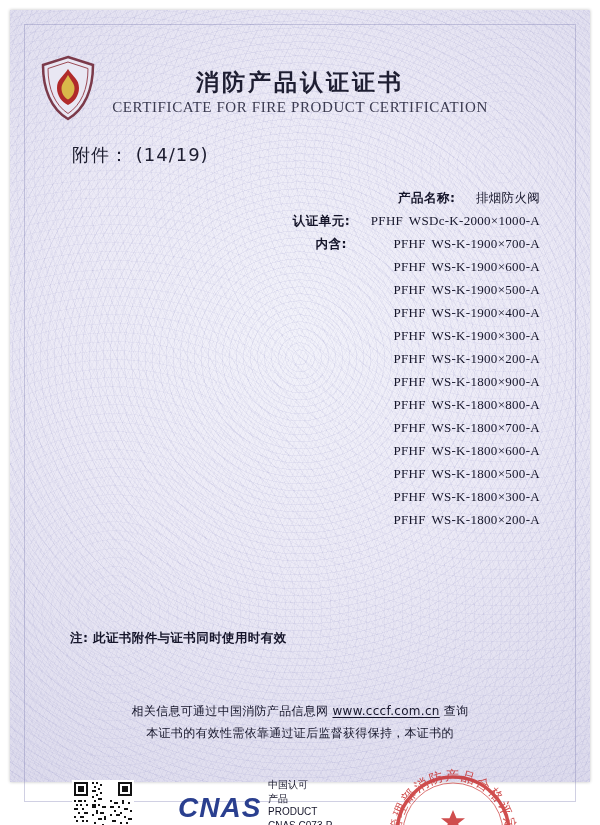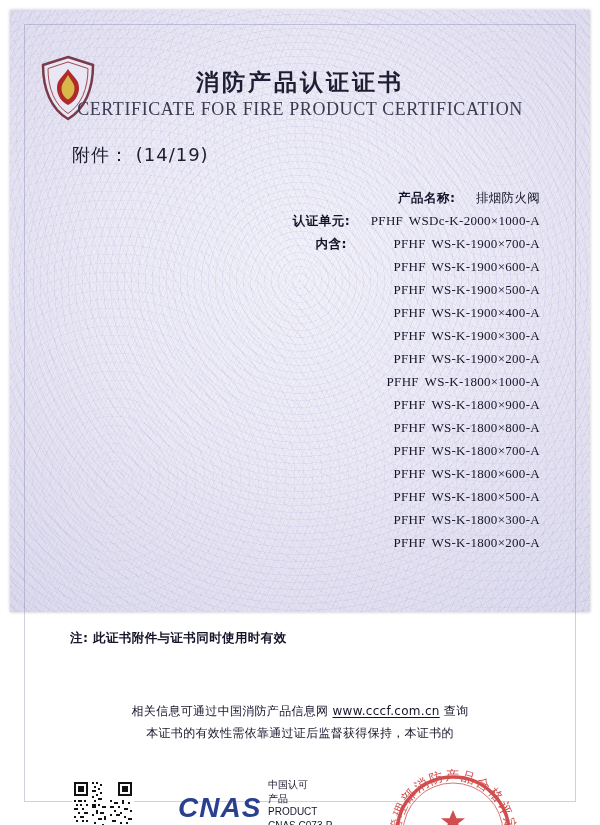--- a/index.html
+++ b/index.html
@@ -16,21 +16,21 @@
     height: 825px;
     overflow: hidden;
     background: #ffffff;
   }
   
   .paper {
     position: absolute;
     left: 10px;
     top: 10px;
     width: 580px;
-    height: 602px;
+    height: 772px;
     background:
       repeating-linear-gradient(115deg, rgba(120,120,180,0.055) 0px, rgba(120,120,180,0.055) 1px, rgba(255,255,255,0) 1px, rgba(255,255,255,0) 4px),
       repeating-linear-gradient(65deg, rgba(120,120,180,0.05) 0px, rgba(120,120,180,0.05) 1px, rgba(255,255,255,0) 1px, rgba(255,255,255,0) 5px),
       radial-gradient(circle at 50% 42%, #f2f2fa 0%, #eceaf6 45%, #e4e2f1 72%, #dcdaec 100%);
     box-shadow: 0 0 3px rgba(0,0,0,0.25);
   }
   .guilloche {
     position: absolute;
     left: 0; top: 0; right: 0; bottom: 0;
     background:
@@ -66,21 +66,21 @@
     font-weight: bold;
     letter-spacing: 3px;
     color: #1e1e32;
   }
   .title-en {
     position: absolute;
     left: 0; right: 0;
     top: 89px;
     text-align: center;
     font-family: "Liberation Serif", serif;
-    font-size: 18px;
+    font-size: 15px;
     letter-spacing: 0.6px;
     color: #3a3a50;
   }
 
   .attachment-line {
     position: absolute;
     left: 62px;
     top: 133px;
     font-family: "DejaVu Sans", sans-serif;
     font-size: 18px;
@@ -255,24 +255,20 @@
         <span class="lbl blank">&nbsp;</span>
         <span class="val"><span class="model-pre">PFHF</span><span>WS-K-1900×400-A</span></span>
       </div>
       <div class="row">
         <span class="lbl blank">&nbsp;</span>
         <span class="val"><span class="model-pre">PFHF</span><span>WS-K-1900×300-A</span></span>
       </div>
       <div class="row">
         <span class="lbl blank">&nbsp;</span>
         <span class="val"><span class="model-pre">PFHF</span><span>WS-K-1900×200-A</span></span>
-      </div>
-      <div class="row">
-        <span class="lbl blank">&nbsp;</span>
-        <span class="val"><span class="model-pre">PFHF</span><span>WS-K-1800×1000-A</span></span>
       </div>
       <div class="row">
         <span class="lbl blank">&nbsp;</span>
         <span class="val"><span class="model-pre">PFHF</span><span>WS-K-1800×900-A</span></span>
       </div>
       <div class="row">
         <span class="lbl blank">&nbsp;</span>
         <span class="val"><span class="model-pre">PFHF</span><span>WS-K-1800×800-A</span></span>
       </div>
       <div class="row">

